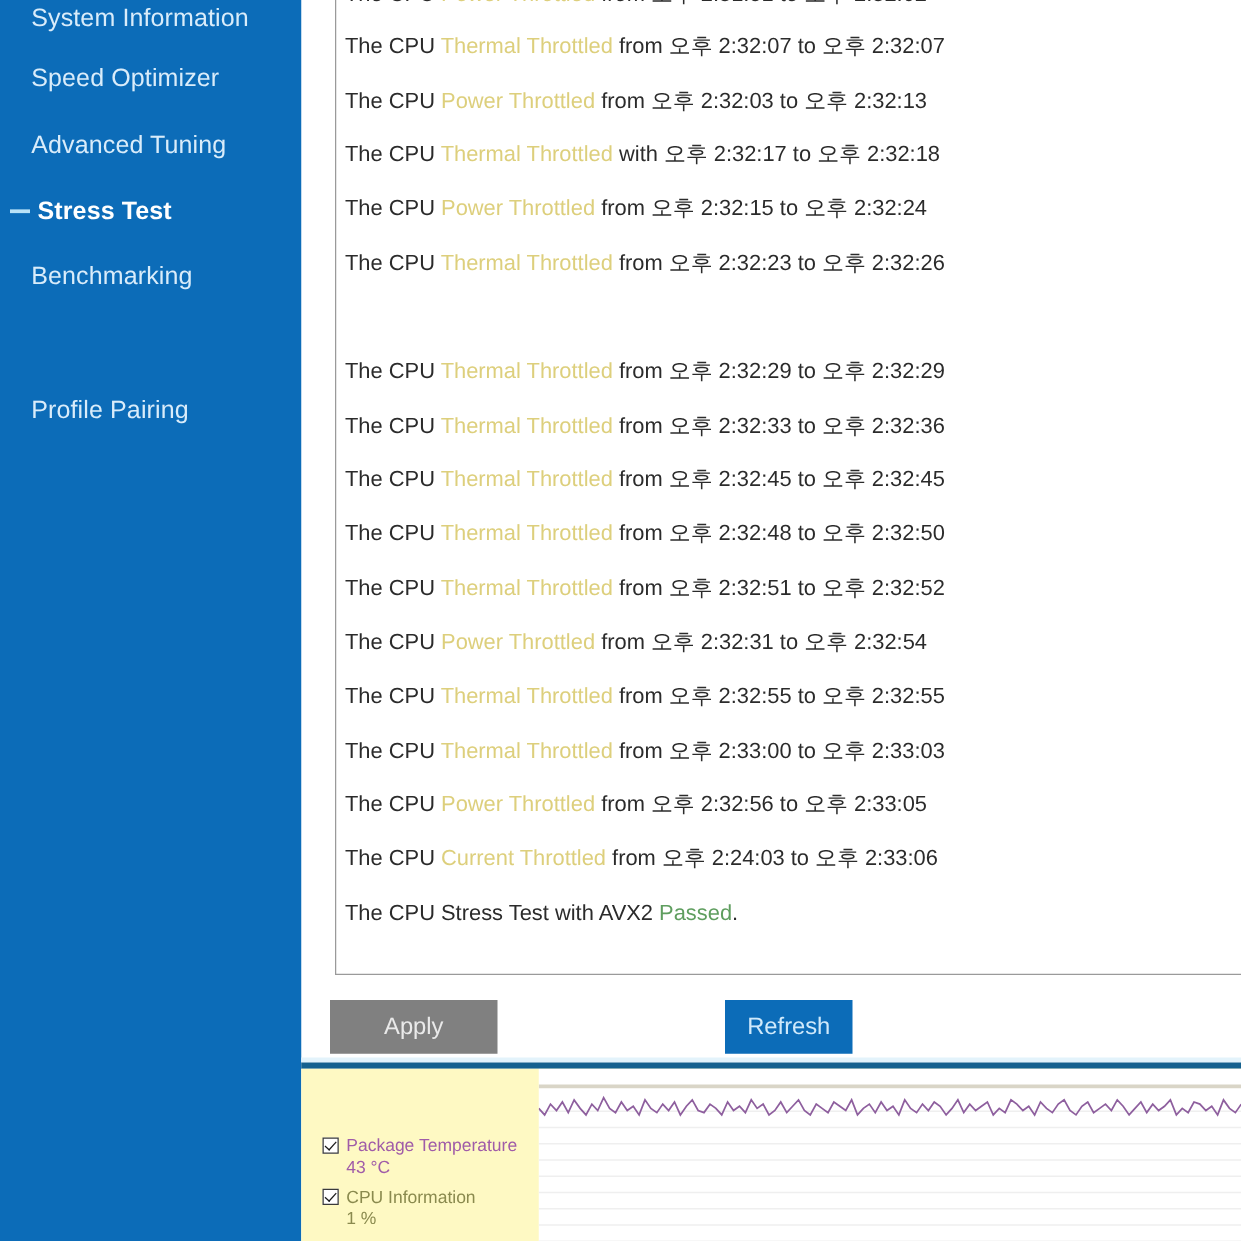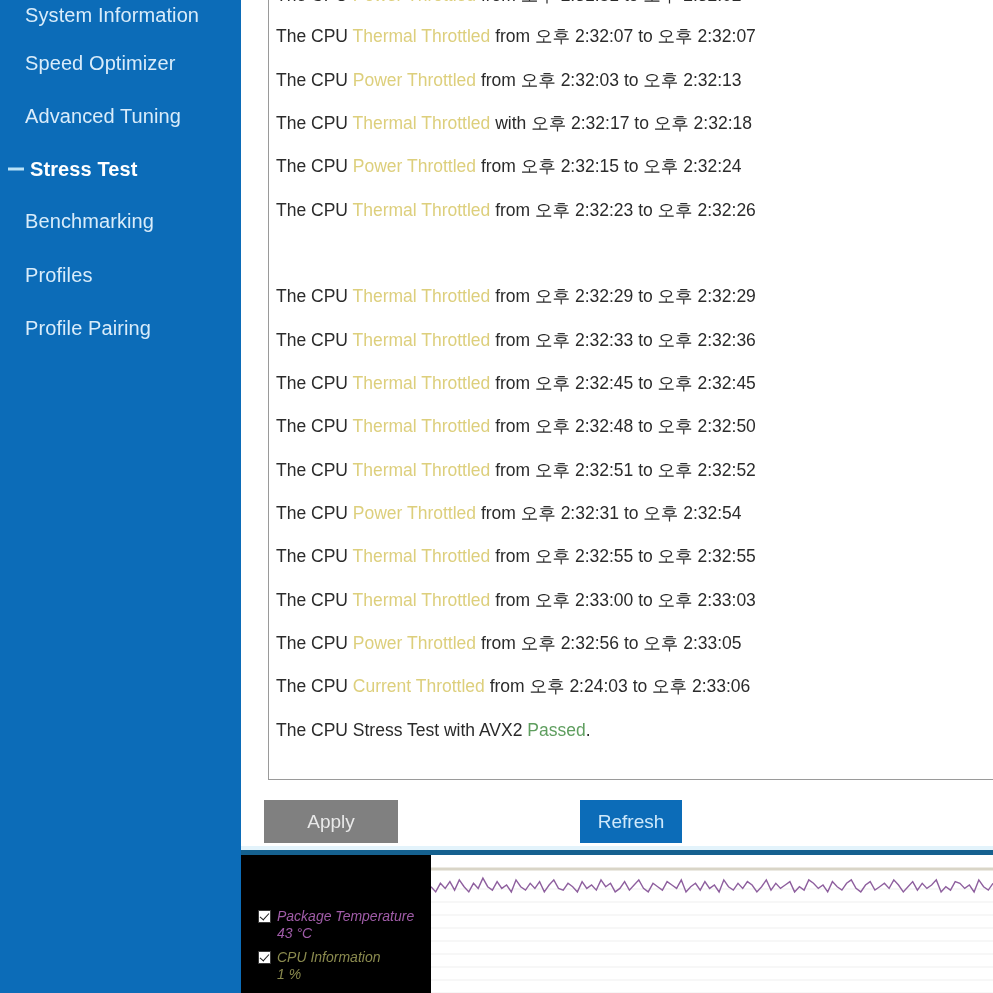--- a/index.html
+++ b/index.html
@@ -138,23 +138,22 @@
     background: #e3f3fb;
   }
 
   
   #graph-section {
     position: absolute;
     left: 241px;
     top: 855px;
     width: 752px;
     height: 138px;
-    background: #000000;
-    overflow: hidden;
-    font-style: italic;
+    background: #fef9c3;
+    overflow: hidden;
   }
   #legend {
     position: absolute;
     left: 17px;
     top: 53px;
     width: 190px;
   }
   .legend-entry {
     position: relative;
     margin-bottom: 7px;
@@ -221,23 +220,20 @@
       </div>
       <div class="nav-item" style="top: 101px;">
         <span class="nav-label">Advanced Tuning</span>
       </div>
       <div class="nav-item active" style="top: 154px;">
         <span class="nav-marker"></span>
         <span class="nav-label">Stress Test</span>
       </div>
       <div class="nav-item" style="top: 206px;">
         <span class="nav-label">Benchmarking</span>
-      </div>
-      <div class="nav-item" style="top: 260px;">
-        <span class="nav-label">Profiles</span>
       </div>
       <div class="nav-item" style="top: 313px;">
         <span class="nav-label">Profile Pairing</span>
       </div>
     </nav>
 
   <div id="log-panel">
       <div class="log-line" style="top: -3px;"><span>The CPU </span><span class="tok-power">Power Throttled</span><span> from 오후 2:31:51 to 오후 2:32:02</span></div>
       <div class="log-line" style="top: 38px;"><span>The CPU </span><span class="tok-thermal">Thermal Throttled</span><span> from 오후 2:32:07 to 오후 2:32:07</span></div>
       <div class="log-line" style="top: 82px;"><span>The CPU </span><span class="tok-power">Power Throttled</span><span> from 오후 2:32:03 to 오후 2:32:13</span></div>

